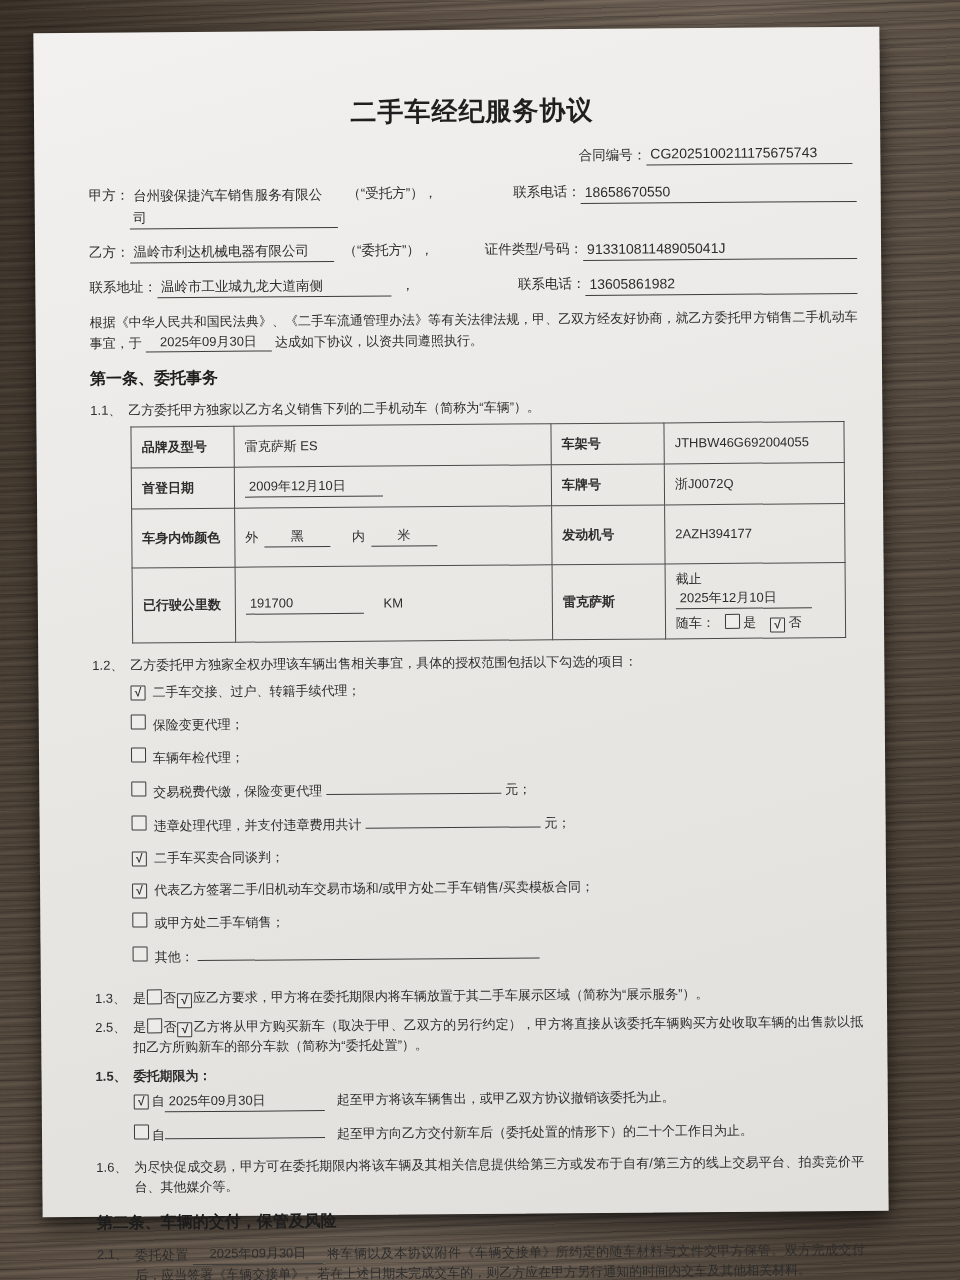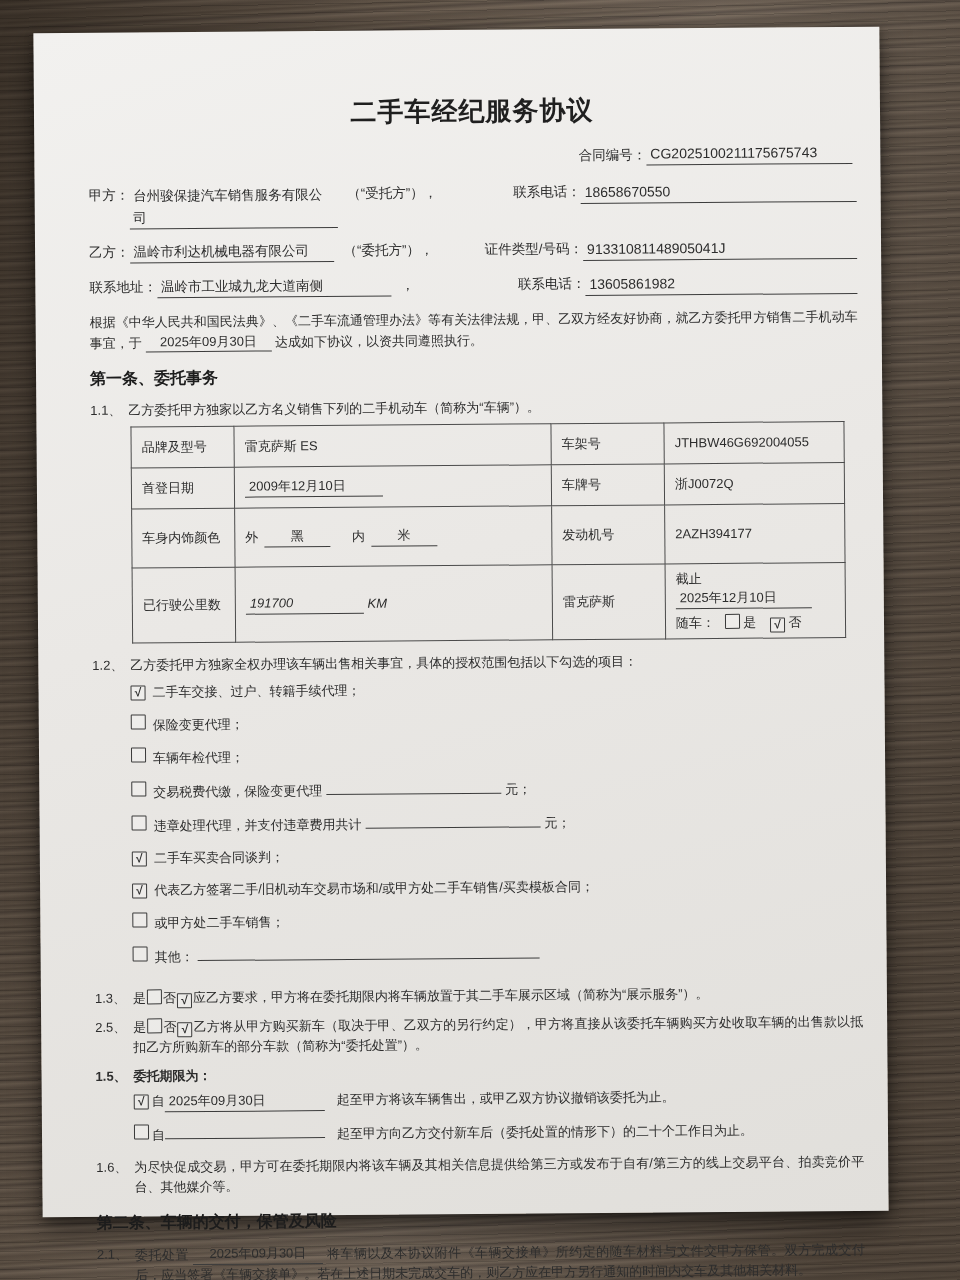--- a/index.html
+++ b/index.html
@@ -36,30 +36,30 @@
   .f-tel-b{width:264px;text-align:left;font-size:14px;}
   .paren{margin-left:10px;}
   .preamble{margin:2px 0 0;text-align:justify;}
   .f-date-inline{width:118px;text-align:center;}
   h2{font-size:16px;margin:14px 0 10px;color:#1c1c1c;}
   .clause{display:flex;margin-bottom:9px;}
   .clause-num{width:38px;flex-shrink:0;}
   .clause-body{flex:1;text-align:justify;}
   table.vt{border-collapse:collapse;table-layout:fixed;width:714px;margin:6px 0 12px 40px;}
   table.vt td{border:1.6px solid #4b4b4b;padding:5px 10px;vertical-align:middle;}
-  td.vl{font-weight:normal;width:82px;padding:5px 8px;}
+  td.vl{font-weight:bold;width:82px;padding:5px 8px;}
   td.vv1{width:296px;}
-  td.vl2{font-weight:normal;width:92px;padding:5px 8px;margin-top:26px;}
+  td.vl2{font-weight:bold;width:92px;padding:5px 8px;margin-top:26px;}
   tr.r1 td{height:30px;}
   tr.r2 td{height:30px;}
   tr.r3 td{height:48px;}
   tr.r4 td{height:56px;}
   .f-treg{width:130px;}
   .f-color{width:58px;text-align:center;}
-  .f-km{width:110px;font-style:italic;}
+  .f-km{width:110px;}
   .f-insdate{width:128px;}
   .cb{display:inline-block;width:13px;height:13px;border:1.6px solid #3a3a3a;border-radius:1px;
       font-size:12px;line-height:13px;text-align:center;vertical-align:-2px;background:rgba(255,255,255,.25);}
   .cb.on{font-weight:bold;}
   .items{margin-top:8px;}
   .item{display:flex;align-items:baseline;margin-bottom:12.5px;}
   .item .cb{margin-right:7px;flex-shrink:0;}
   .blank{display:inline-block;border-bottom:1.6px solid #3c3c3c;height:15px;vertical-align:bottom;}
   .blank-md{width:175px;margin:0 4px;}
   .blank-lg{width:342px;margin:0 4px;}
@@ -148,21 +148,21 @@
         <span class="mr6">外</span><span class="u f-color">黑</span>
         <span class="mr6" style="margin-left:18px;">内</span><span class="u f-color">米</span>
       </td>
       <td class="vl2">发动机号</td>
       <td>2AZH394177</td>
     </tr>
     <tr class="r4">
       <td class="vl">已行驶公里数</td>
       <td class="vv1">
         <span class="u f-km">191700</span>
-        <span style="margin-left:0;font-style:italic;">KM</span>
+        <span style="margin-left:16px;">KM</span>
       </td>
       <td class="vl2">雷克萨斯</td>
       <td>
         <span class="ins-line">
           <span class="mr6">截止</span><span class="u f-insdate">2025年12月10日</span>
         </span>
         <span class="ins-line2">
           <span class="mr6">随车：</span>
           <span class="cb"></span>
           <span class="mr10">是</span>

